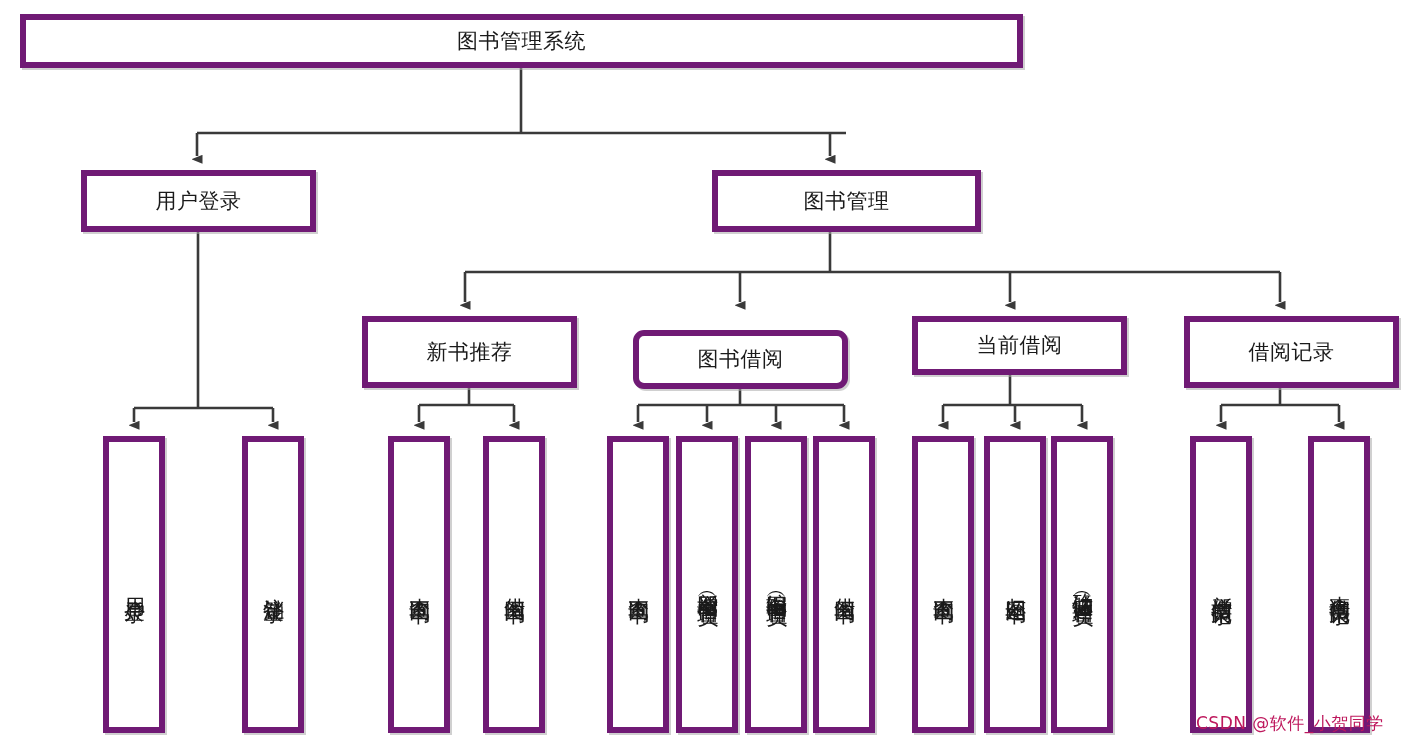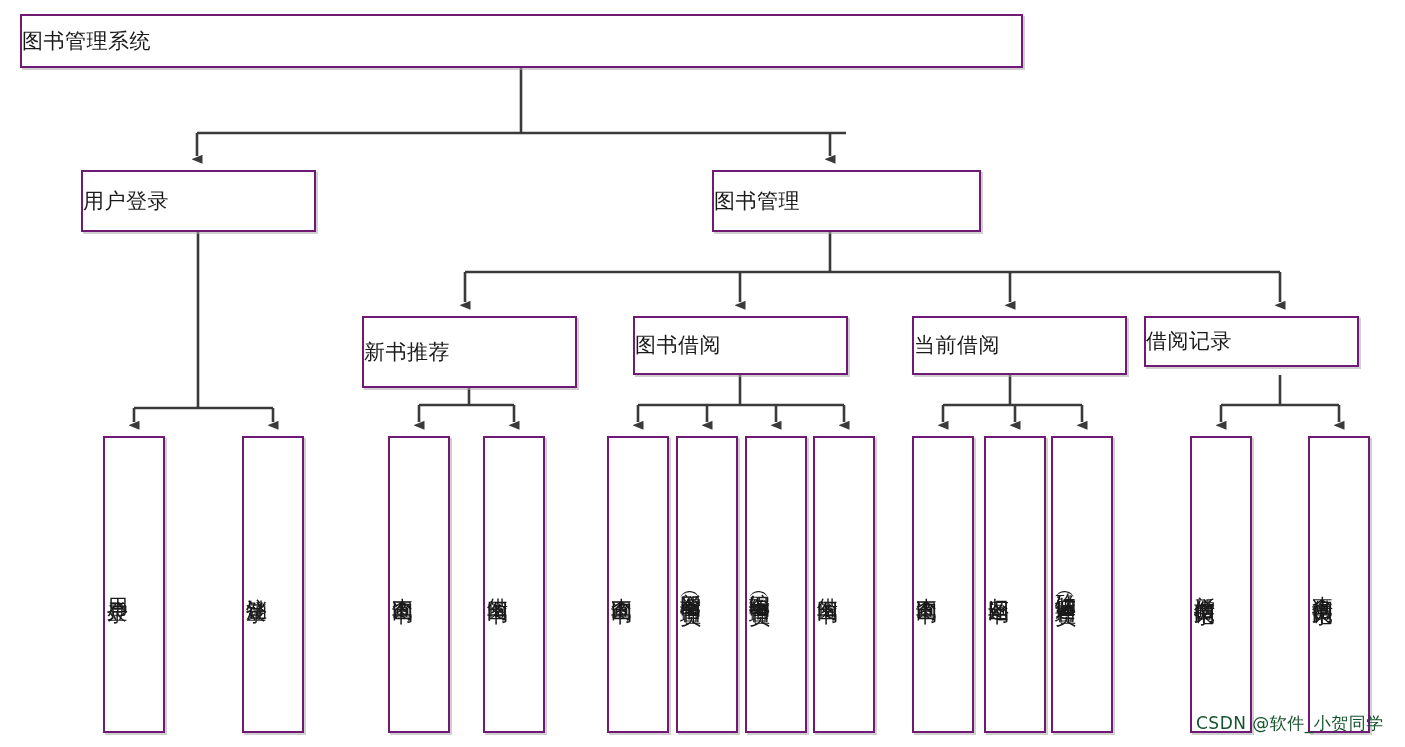--- a/index.html
+++ b/index.html
@@ -22,25 +22,25 @@
   svg.diagram-canvas {
     position: absolute;
     top: 0;
     left: 0;
     width: 1405px;
     height: 747px;
   }
   .node-box {
     position: absolute;
     box-sizing: border-box;
-    border: 2px solid #701a75;
+    border: 6px solid #701a75;
     background: #ffffff;
     display: flex;
     align-items: center;
-    justify-content: flex-start;
+    justify-content: center;
     box-shadow: 2px 2px 0 rgba(170,170,170,0.55);
   }
   .node-label-h {
     font-size: 21px;
     color: #1a1a1a;
     line-height: 1.15;
     white-space: nowrap;
     text-align: center;
     letter-spacing: 0.5px;
   }
@@ -51,21 +51,21 @@
     text-orientation: upright;
     line-height: 1.12;
     letter-spacing: 2px;
     text-align: center;
     white-space: nowrap;
     max-height: 100%;
   }
   .watermark {
     position: absolute;
     font-size: 17px;
-    color: #14532d;
+    color: #be185d;
     white-space: nowrap;
     letter-spacing: 0.5px;
     pointer-events: none;
   }
 </style>
 </head>
 <body>
 
 <div id="diagram-root">
 
@@ -126,27 +126,27 @@
   <div class="node-box" style="left:81px; top:170px; width:235px; height:62px;">
     <span class="node-label-h">用户登录</span>
   </div>
   <div class="node-box" style="left:712px; top:170px; width:269px; height:62px;">
     <span class="node-label-h">图书管理</span>
   </div>
 
   <div class="node-box" style="left:362px; top:316px; width:215px; height:72px;">
     <span class="node-label-h">新书推荐</span>
   </div>
-  <div class="node-box" style="left:633px; top:316px; width:215px; height:59px;">
+  <div class="node-box" style="left:633px; top:330px; width:215px; height:59px;border-radius:11px;">
     <span class="node-label-h">图书借阅</span>
   </div>
   <div class="node-box" style="left:912px; top:316px; width:215px; height:59px;">
     <span class="node-label-h">当前借阅</span>
   </div>
-  <div class="node-box" style="left:1144px; top:316px; width:215px; height:51px;">
+  <div class="node-box" style="left:1184px; top:316px; width:215px; height:72px;">
     <span class="node-label-h">借阅记录</span>
   </div>
 
   <div class="node-box" style="left:103px; top:436px; width:62px; height:297px;">
     <span class="node-label-v">用户登录</span>
   </div>
   <div class="node-box" style="left:242px; top:436px; width:62px; height:297px;">
     <span class="node-label-v">注销登录</span>
   </div>
 

